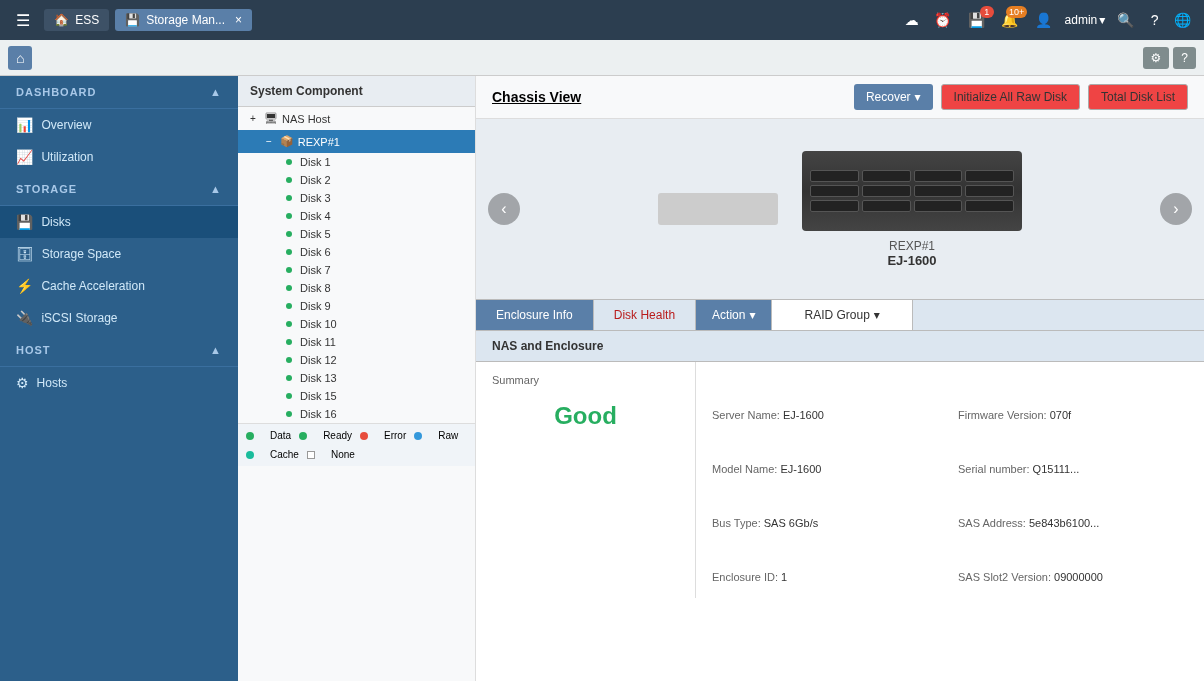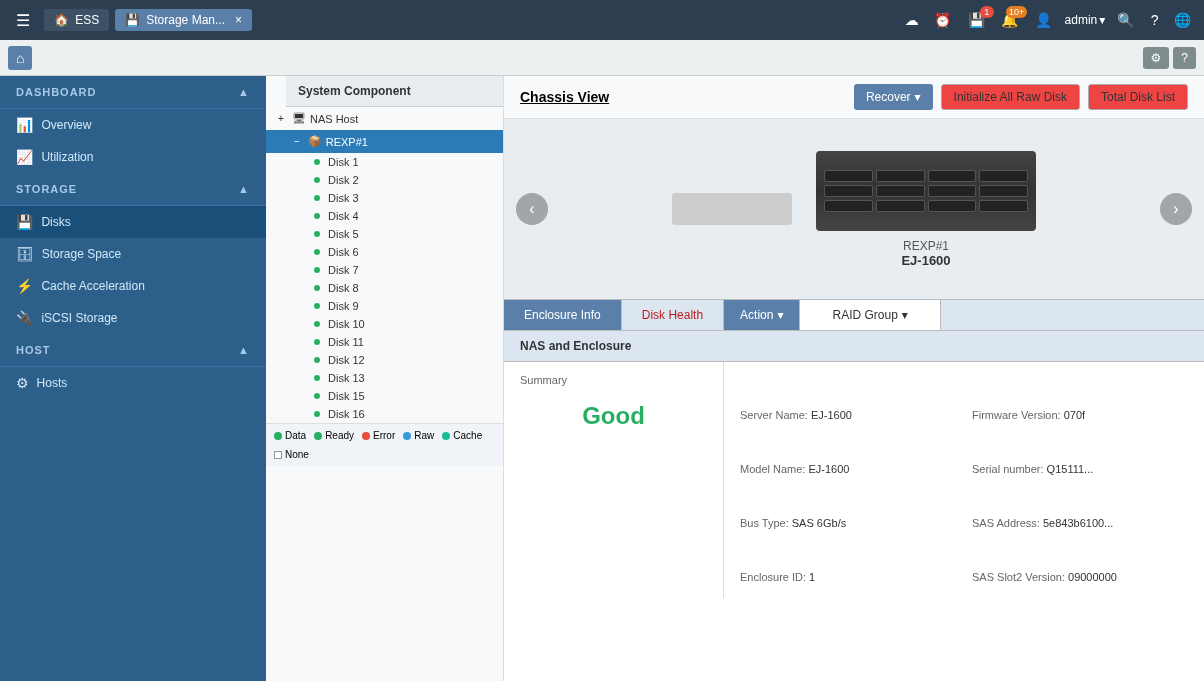--- a/index.html
+++ b/index.html
@@ -64,21 +64,21 @@
     .settings-btn, .help-btn {
       background: #7f8c8d; color: white; border: none;
       padding: 4px 8px; cursor: pointer; border-radius: 3px; font-size: 12px;
     }
 
     
     .main-layout { display: flex; height: calc(681px - 76px); }
 
     
     .sidebar {
-      width: 266px; background: #2c5f8a; color: white;
+      width: 238px; background: #2c5f8a; color: white;
       display: flex; flex-direction: column; overflow-y: auto;
     }
     .sidebar-section-header {
       display: flex; align-items: center; justify-content: space-between;
       padding: 10px 16px; font-size: 11px; font-weight: bold;
       letter-spacing: 1px; color: #a8c8e8; cursor: pointer;
       border-bottom: 1px solid #3a6f9f;
     }
     .sidebar-item {
       display: flex; align-items: center; gap: 8px;
@@ -90,39 +90,38 @@
 
     
     .tree-panel {
       width: 238px; background: #f8f9fa;
       border-right: 1px solid #ddd; overflow-y: auto;
     }
     .tree-panel-header {
       background: #e8edf2; padding: 8px 12px;
       font-size: 12px; font-weight: bold; color: #333;
       border-bottom: 1px solid #ccc;
-      margin-left: 20px;
     }
     .tree-item {
       display: flex; align-items: center; gap: 4px;
       padding: 5px 8px; cursor: pointer; font-size: 11px; color: #333;
     }
     .tree-item.selected { background: #2c7bb6; color: white; }
     .tree-item .expand-icon { width: 14px; text-align: center; font-size: 10px; }
     .tree-item .node-icon { font-size: 11px; }
     .disk-item {
       display: flex; align-items: center; gap: 4px;
       padding: 3px 8px 3px 48px; cursor: pointer; font-size: 11px; color: #333;
     }
     .tree-legend {
       display: flex; align-items: center; gap: 8px;
       padding: 6px 8px; border-top: 1px solid #ddd;
       background: #f0f4f8; flex-wrap: wrap;
     }
-    .legend-item { display: flex; align-items: center; gap: 3px; font-size: 10px; }
+    .legend-item { display: flex; align-items: center; gap: 16px; font-size: 10px; }
     .legend-dot { width: 8px; height: 8px; border-radius: 50%; }
     .legend-dot.green { background: #27ae60; }
     .legend-dot.green2 { background: #27ae60; }
     .legend-dot.red { background: #e74c3c; }
     .legend-dot.blue { background: #3498db; }
     .legend-dot.cyan { background: #1abc9c; }
     .legend-square { width: 8px; height: 8px; border: 1px solid #999; background: white; }
 
     
     .content-area {

